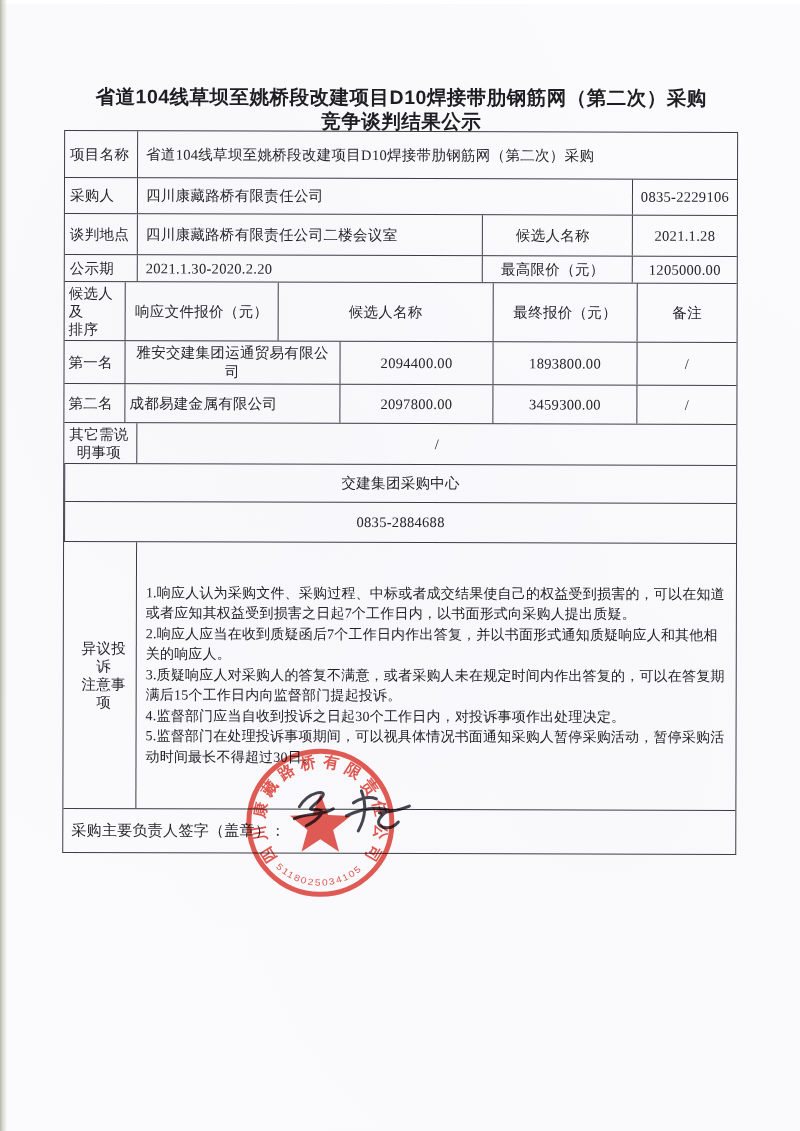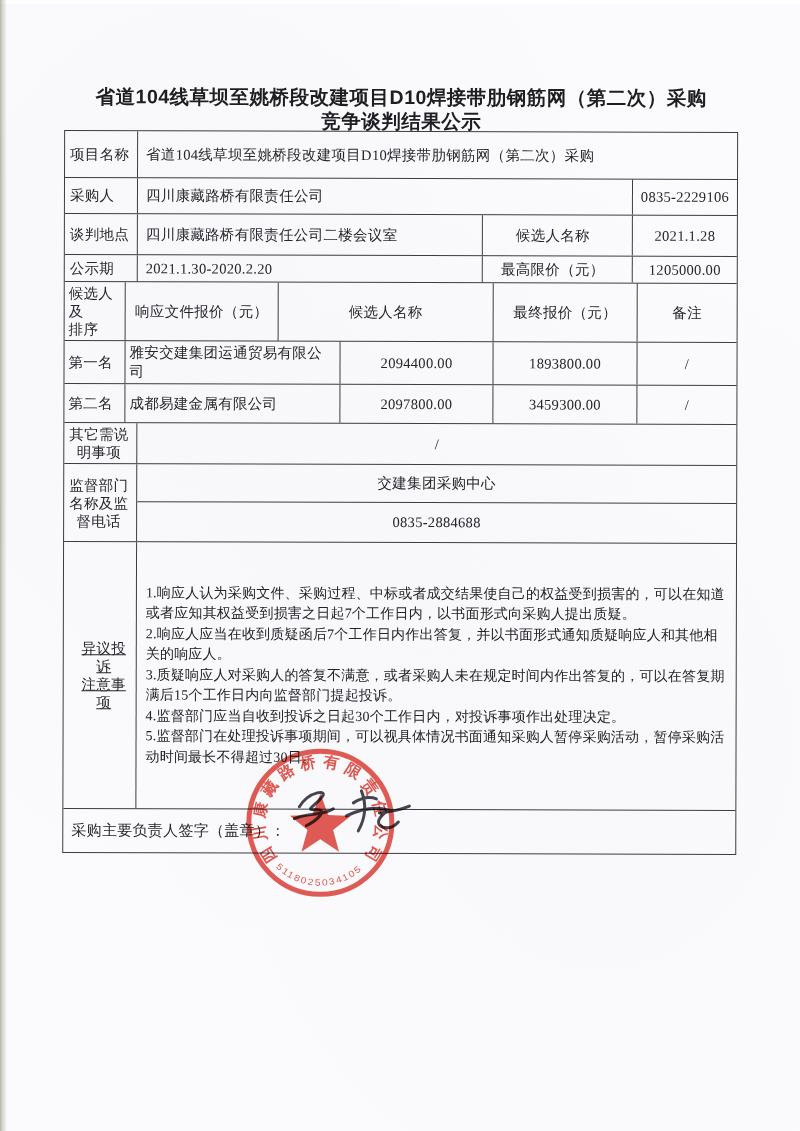--- a/index.html
+++ b/index.html
@@ -43,21 +43,21 @@
     padding:2px 4px;
   }
   .td:first-child{border-left:none;}
   .lab{width:72px;flex:0 0 72px;padding-left:5px;text-align:center;}
   .pre{white-space:pre-line;line-height:18px;}
   .flex1{flex:1 1 auto;min-width:0;}
   .valpad{padding-left:8px;}
   .w141{width:141px;flex:0 0 141px;}
   .w105{width:105px;flex:0 0 105px;margin-left:9px;}
   .w60{width:60px;flex:0 0 60px;}
-  .w215{width:215px;flex:0 0 215px;}
+  .w215{width:215px;flex:0 0 215px;text-align:center;}
   .w153{width:153px;flex:0 0 153px;}
   .w144{width:144px;flex:0 0 144px;}
   .ctr{justify-content:center;text-align:center;padding-left:2px;padding-right:2px;}
   .h47{min-height:46px}.h36{min-height:35px}.h41{min-height:40px}.h27{min-height:26px}
   .h34{min-height:33px}.h38{min-height:37px}.h39{min-height:38px}
   .h266{min-height:266px}.h44{min-height:43px}
   .stack{flex:1 1 auto;display:flex;flex-direction:column;border-left:1px solid #3d3d44;}
   .srow{display:flex;align-items:center;justify-content:center;min-height:37px;
         font-size:14.5px;letter-spacing:0.3px;}
   .srow + .srow{border-top:1px solid #3d3d44;min-height:39px;}
@@ -135,31 +135,28 @@
       <div class="td flex1 ctr">/</div>
     </div>
 
     <div class="tr h39">
       <div class="td lab pre">其它需说
 明事项</div>
       <div class="td flex1 ctr">/</div>
     </div>
 
     <div class="tr">
-      <div class="td lab pre">监督部门
-名称及监
-督电话</div>
       <div class="stack">
         <div class="srow">交建集团采购中心</div>
         <div class="srow">0835-2884688</div>
       </div>
     </div>
 
     <div class="tr h266">
-      <div class="td lab pre" style="justify-content:center;text-align:center;padding-left:12px;text-decoration:underline;">异议投诉
+      <div class="td lab pre" style="justify-content:center;text-align:center;padding-left:12px;">异议投诉
 注意事项</div>
       <div class="notice-cell">
         <div class="notice-text">
           <p>1.响应人认为采购文件、采购过程、中标或者成交结果使自己的权益受到损害的，可以在知道或者应知其权益受到损害之日起7个工作日内，以书面形式向采购人提出质疑。</p>
           <p>2.响应人应当在收到质疑函后7个工作日内作出答复，并以书面形式通知质疑响应人和其他相关的响应人。</p>
           <p>3.质疑响应人对采购人的答复不满意，或者采购人未在规定时间内作出答复的，可以在答复期满后15个工作日内向监督部门提起投诉。</p>
           <p>4.监督部门应当自收到投诉之日起30个工作日内，对投诉事项作出处理决定。</p>
           <p>5.监督部门在处理投诉事项期间，可以视具体情况书面通知采购人暂停采购活动，暂停采购活动时间最长不得超过30日。</p>
         </div>
       </div>

